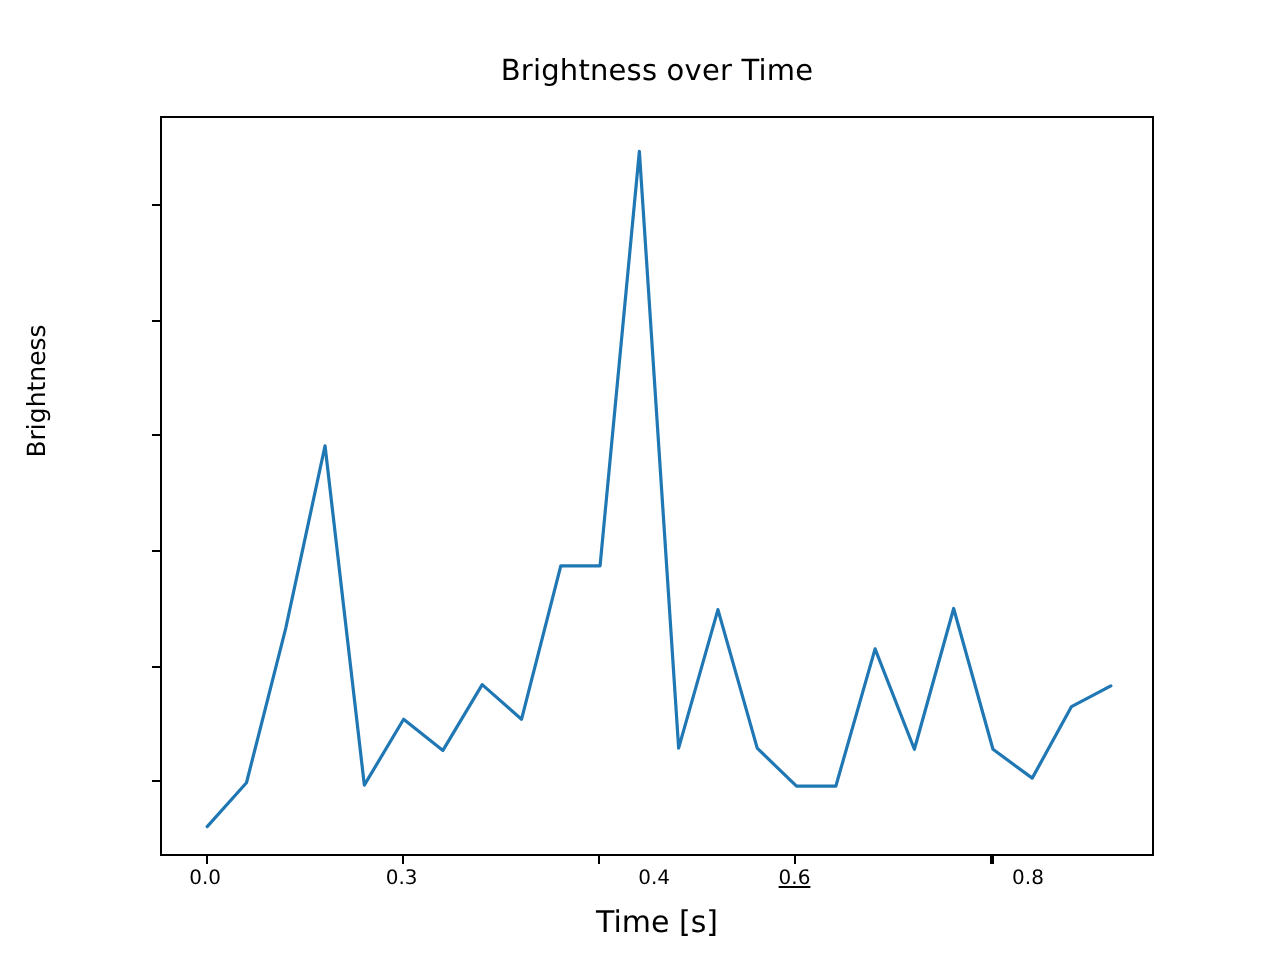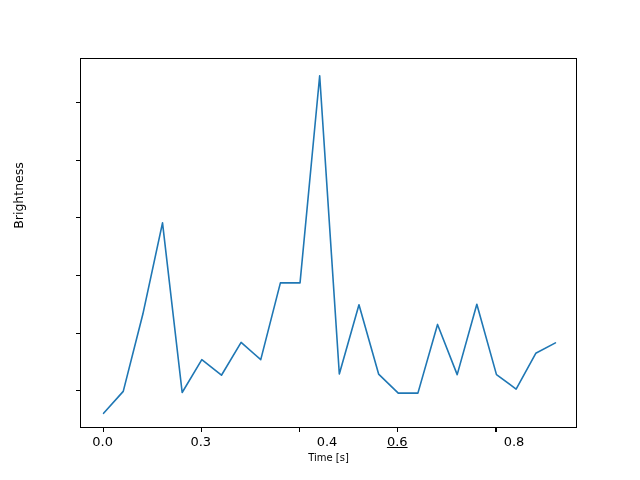--- a/index.html
+++ b/index.html
@@ -58,27 +58,27 @@
     transform: rotate(-90deg);
     transform-origin: center center;
     white-space: nowrap;
   }
   #xlabel {
     position: absolute;
     left: 80px;
     top: 452px;
     width: 497px;
     text-align: center;
-    font-size: 10px;
+    font-size: 15px;
   }
   .xtick-label {
     position: absolute;
     top: 434px;
     text-align: center;
-    font-size: 13px;
+    font-size: 10px;
     white-space: nowrap;
     transform: translateX(-50%);
   }
   .tick-mark-y {
     position: absolute;
     left: 76px;
     width: 4px;
     height: 1.1px;
     background: #000000;
   }
@@ -88,20 +88,21 @@
     width: 1.1px;
     height: 4px;
     background: #000000;
   }
 </style>
 </head>
 <body>
 
 <div id="figure">
 
+  <div id="chart-title">Brightness over Time</div>
 
   <div id="ylabel">Brightness</div>
 
   <div id="axes-area">
     <svg id="plot-svg" viewBox="0 0 497 370" preserveAspectRatio="none">
       <polyline id="data-line" fill="none" stroke="#1f77b4" stroke-width="1.6" stroke-linejoin="round" stroke-linecap="round" points="22.59,354.30 42.24,332.38 61.88,255.05 81.52,163.88 101.17,333.53 120.81,300.64 140.46,316.22 160.10,283.33 179.75,300.64 199.39,223.89 219.03,223.89 238.68,16.73 258.32,315.07 277.97,245.82 297.61,315.07 317.25,334.11 336.90,334.11 356.54,265.44 376.19,315.64 395.83,245.24 415.48,315.64 435.12,330.07 454.76,294.29 474.41,283.91"></polyline>
     </svg>
   </div>
 
   <div id="xlabel">Time [s]</div>

